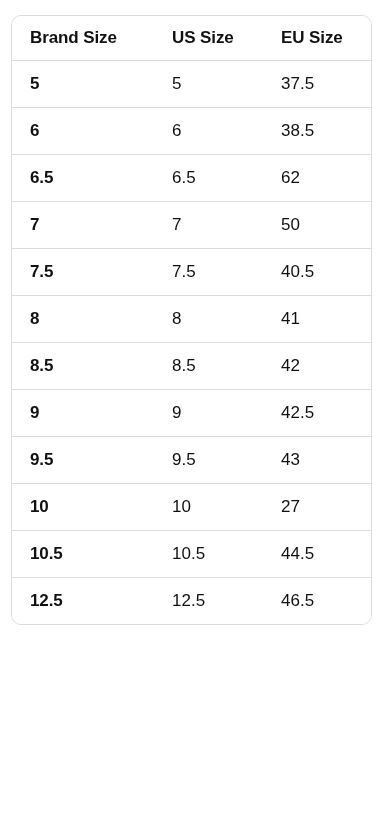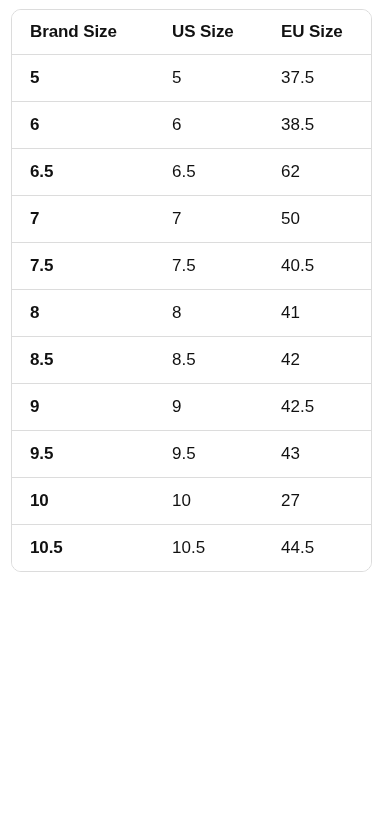--- a/index.html
+++ b/index.html
@@ -11,21 +11,21 @@
     width: 385px;
     height: 838px;
     overflow: hidden;
     font-family: "Liberation Sans", sans-serif;
     -webkit-font-smoothing: antialiased;
   }
 
   .size-chart-wrap {
     position: absolute;
     left: 11px;
-    top: 9px;
+    top: 15px;
     width: 361px;
     box-sizing: border-box;
     border: 1px solid #dcdcdc;
     border-radius: 10px;
     background: #ffffff;
     overflow: hidden;
   }
 
   table.size-chart {
     width: 100%;
@@ -144,15 +144,20 @@
         <tr>
           <td class="col-brand">10</td>
           <td class="col-us">10</td>
           <td class="col-eu">27</td>
         </tr>
         <tr>
           <td class="col-brand">10.5</td>
           <td class="col-us">10.5</td>
           <td class="col-eu">44.5</td>
         </tr>
+        <tr>
+          <td class="col-brand">12.5</td>
+          <td class="col-us">12.5</td>
+          <td class="col-eu">46.5</td>
+        </tr>
       </tbody>
   </table>
 </div>
 
 </body></html>

